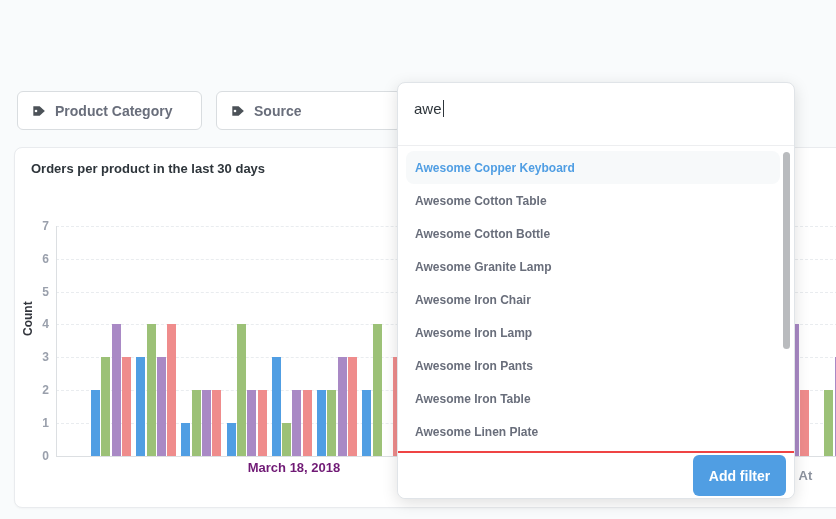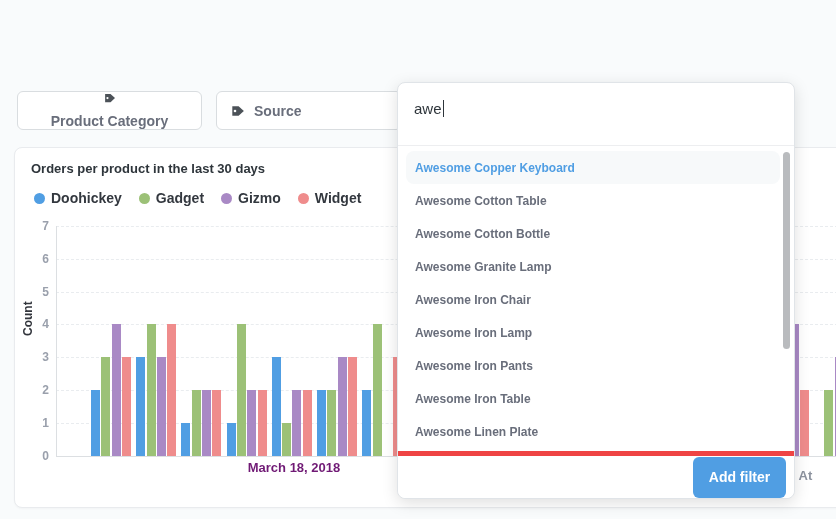--- a/index.html
+++ b/index.html
@@ -96,69 +96,51 @@
     font-size:12px; font-weight:700; color:#696e7b; border-radius:8px; cursor:pointer;
     white-space:nowrap;
   }
   .option-row.active { background:#f7f9fa; color:#509ee3; }
   .scroll-thumb {
     position:absolute; right:4px; top:69px; width:7px; height:197px;
     background:#b9bbbe; border-radius:4px; cursor:pointer;
   }
   .popover-footer {
     position:absolute; left:0; right:0; bottom:0; height:47px;
-    border-top:5px solid #ef4444; display:flex; align-items:center; justify-content:flex-end;
+    border-top:2px solid #ef4444; display:flex; align-items:center; justify-content:flex-end;
     padding-right:8px; border-radius:0 0 8px 8px; background:#fff;
   }
   .add-filter-btn {
     width:93px; height:41px; background:#509ee3; color:#fff; border:none;
     border-radius:6px; font-size:14px; font-weight:700; font-family:inherit; cursor:pointer;
   }
 </style>
 </head>
 <body>
 
 <div class="page">
 
 
-  <div class="filter-btn" style="left:17px; width:185px;flex-direction:column;">
+  <div class="filter-btn" style="left:17px; width:185px;">
     <svg class="tag-icon" viewBox="0 0 16 16">
       <path d="M1.5 2.5h7.2l6 5.5-6 5.5H1.5z" fill="#4c5258"></path>
       <circle cx="4.6" cy="8" r="1.5" fill="#ffffff"></circle>
     </svg>
     <span>Product Category</span>
   </div>
   <div class="filter-btn" style="left:216px; width:186px;">
     <svg class="tag-icon" viewBox="0 0 16 16">
       <path d="M1.5 2.5h7.2l6 5.5-6 5.5H1.5z" fill="#4c5258"></path>
       <circle cx="4.6" cy="8" r="1.5" fill="#ffffff"></circle>
     </svg>
     <span>Source</span>
   </div>
 
   <div class="card">
     <div class="card-title">Orders per product in the last 30 days</div>
-    <div class="legend" id="legend">
-        <div class="legend-item">
-          <span class="legend-dot" style="background: rgb(80, 158, 227);"></span>
-          <span>Doohickey</span>
-        </div>
-        <div class="legend-item">
-          <span class="legend-dot" style="background: rgb(156, 193, 119);"></span>
-          <span>Gadget</span>
-        </div>
-        <div class="legend-item">
-          <span class="legend-dot" style="background: rgb(169, 137, 197);"></span>
-          <span>Gizmo</span>
-        </div>
-        <div class="legend-item">
-          <span class="legend-dot" style="background: rgb(239, 140, 140);"></span>
-          <span>Widget</span>
-        </div>
-      </div>
     <div id="plot">
         <div class="ytick" style="left: 6px; top: 302px;">0</div>
         <div class="gridline" style="left: 41px; top: 275.1px; width: 797px;"></div>
         <div class="ytick" style="left: 6px; top: 269.1px;">1</div>
         <div class="gridline" style="left: 41px; top: 242.2px; width: 797px;"></div>
         <div class="ytick" style="left: 6px; top: 236.2px;">2</div>
         <div class="gridline" style="left: 41px; top: 209.3px; width: 797px;"></div>
         <div class="ytick" style="left: 6px; top: 203.3px;">3</div>
         <div class="gridline" style="left: 41px; top: 176.4px; width: 797px;"></div>
         <div class="ytick" style="left: 6px; top: 170.4px;">4</div>

